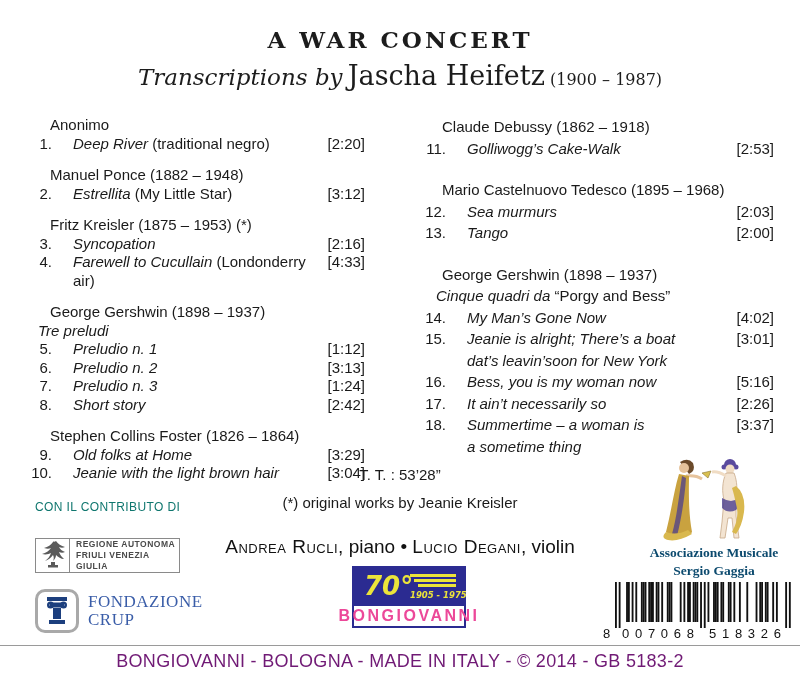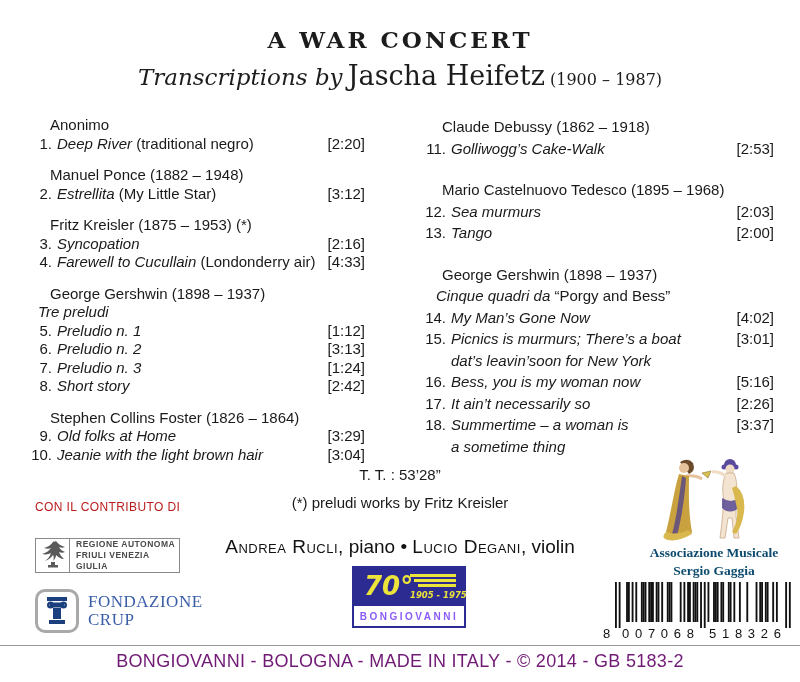--- a/index.html
+++ b/index.html
@@ -30,34 +30,34 @@
   .col-right .group { margin-bottom:20px; }
   .col-left  .composer { padding-left:19px; }
   .col-right .composer { padding-left:22px; }
   .col-left  .work { padding-left:7px; }
   .col-right .work { padding-left:16px; }
   .work .wi { font-style:italic; }
   .work .wr { font-style:normal; }
   .track { display:flex; align-items:flex-start; }
   .track .num { flex:none; width:21px; text-align:right; padding-right:5px; }
   .col-right .track .num { width:26px; }
-  .track .tkbody { flex:1; }
+  .track .tkbody { flex:1;margin-left:16px; }
   .track .ttl  { font-style:italic; }
   .track .note { font-style:normal; }
   .track .line2 { display:block; }
   .track .time { flex:none; font-style:normal; }
 
   
   .total-time { position:absolute; top:466px; left:0; right:0; text-align:center; font-size:15px; }
   .footnote   { position:absolute; top:494px; left:0; right:0; text-align:center; font-size:15px; }
   .performers { position:absolute; top:536px; left:0; right:0; text-align:center; font-size:19px; color:#111; }
   .performers .sc { font-variant:small-caps; letter-spacing:0.5px; }
 
   
-  .contrib { position:absolute; left:35px; top:500px; font-size:12px; letter-spacing:0.4px; color:#b91c1c; }
+  .contrib { position:absolute; left:35px; top:500px; font-size:12px; letter-spacing:0.4px; color:#0f766e; }
   .regione-logo {
     position:absolute; left:35px; top:538px; width:145px; height:35px;
     border:1px solid #8a8a8a; display:flex; background:#fff; box-sizing:border-box;
   }
   .regione-eagle { width:33px; border-right:1px solid #8a8a8a; display:flex; align-items:center; justify-content:center; }
   .regione-text {
     flex:1; display:flex; flex-direction:column; justify-content:flex-end; padding-left:6px;
     font-size:8.5px; font-weight:bold; letter-spacing:0.5px; color:#4a4a4a; line-height:11px;
   }
   .crup-logo { position:absolute; left:35px; top:589px; display:flex; align-items:center; gap:9px; }
@@ -68,21 +68,21 @@
   .crup-text {
     color:#3a5da8; font-family:"Liberation Serif", serif; font-size:17px;
     line-height:18px; letter-spacing:0.5px;
   }
 
   
   .bongio { position:absolute; left:352px; top:566px; width:114px; }
   .bongio-top { background:#2b2b91; height:38px; }
   .bongio-bottom {
     border:2px solid #2b2b91; height:20px; display:flex; align-items:center; justify-content:center;
-    color:#8b5cf6; font-weight:bold; font-size:10px; letter-spacing:2.5px; background:#fff;
+    color:#ec4899; font-weight:bold; font-size:16px; letter-spacing:2.5px; background:#fff;
   }
 
   
   .figures { position:absolute; left:652px; top:456px; }
   .assoc-text {
     position:absolute; left:640px; top:544px; width:148px; text-align:center;
     font-family:"Liberation Serif", serif; font-weight:bold; font-size:13.5px;
     color:#0c4a6e; line-height:18px;
   }
 
@@ -198,21 +198,21 @@
       <div class="group">
         <div class="composer">George Gershwin  (1898 – 1937)</div>
         <div class="work"><span class="wi">Cinque quadri da </span><span class="wr">“Porgy and Bess”</span></div>
         <div class="track">
           <span class="num">14.</span>
           <span class="tkbody"><span class="ttl">My Man’s Gone Now</span></span>
           <span class="time">[4:02]</span>
         </div>
         <div class="track">
           <span class="num">15.</span>
-          <span class="tkbody"><span class="ttl">Picnics is murmurs; There’s a boat</span><span class="line2 ttl">dat’s leavin’soon for New York</span></span>
+          <span class="tkbody"><span class="ttl">Jeanie is alright; There’s a boat</span><span class="line2 ttl">dat’s leavin’soon for New York</span></span>
           <span class="time">[3:01]</span>
         </div>
         <div class="track">
           <span class="num">16.</span>
           <span class="tkbody"><span class="ttl">Bess, you is my woman now</span></span>
           <span class="time">[5:16]</span>
         </div>
         <div class="track">
           <span class="num">17.</span>
           <span class="tkbody"><span class="ttl">It ain’t necessarily so</span></span>
@@ -220,21 +220,21 @@
         </div>
         <div class="track">
           <span class="num">18.</span>
           <span class="tkbody"><span class="ttl">Summertime – a woman is</span><span class="line2 ttl">a sometime thing</span></span>
           <span class="time">[3:37]</span>
         </div>
       </div>
     </div>
 
   <div class="total-time">T. T. : 53’28”</div>
-  <div class="footnote">(*) preludi works by Fritz Kreisler</div>
+  <div class="footnote">(*) original works by Jeanie Kreisler</div>
   <div class="performers"><span class="sc">Andrea Rucli</span><span>, piano</span><span> • </span><span class="sc">Lucio Degani</span><span>, violin</span></div>
 
   <div class="contrib">CON IL CONTRIBUTO DI</div>
 
   <div class="regione-logo">
     <div class="regione-eagle">
       <svg width="26" height="30" viewBox="0 0 26 30">
         <path fill="#5a5a5a" d="M13 1 C11 4 8 6 4 7 c3 1 5 1 7 0 c-2 3 -5 5 -9 6 c4 1 7 0 9 -1 c-1 3 -3 6 -6 8 c3 -1 6 -3 8 -6 c1 2 1 4 0 6 c2 -2 3 -4 3 -6 c2 2 5 4 8 4 c-2 -2 -4 -4 -5 -7 c2 1 4 1 6 0 c-3 -1 -5 -3 -6 -5 c2 1 4 1 6 0 c-4 -1 -7 -3 -9 -6 c-1 1 -3 1 -3 0 z"></path>
         <rect x="11" y="21" width="4" height="3" fill="#5a5a5a"></rect>
         <rect x="8" y="24" width="10" height="2.5" fill="#5a5a5a"></rect>

